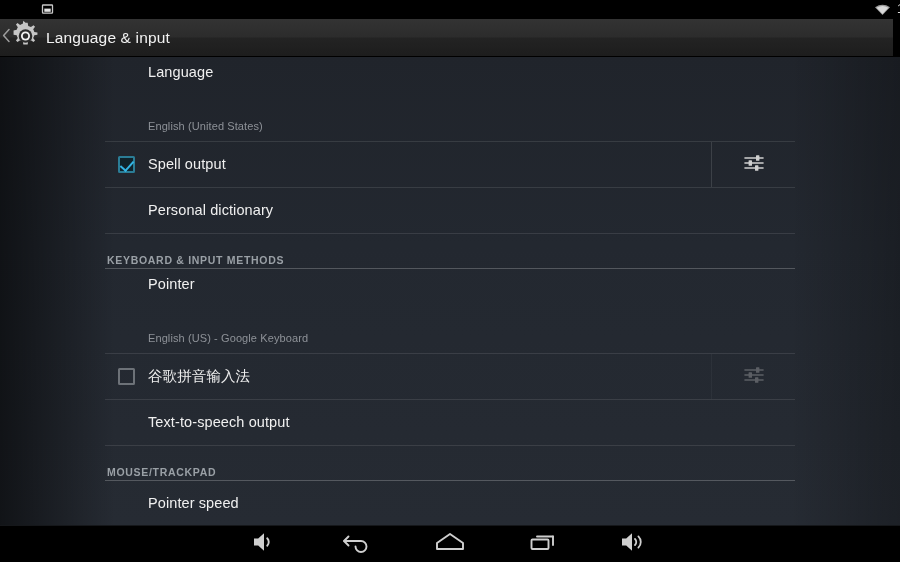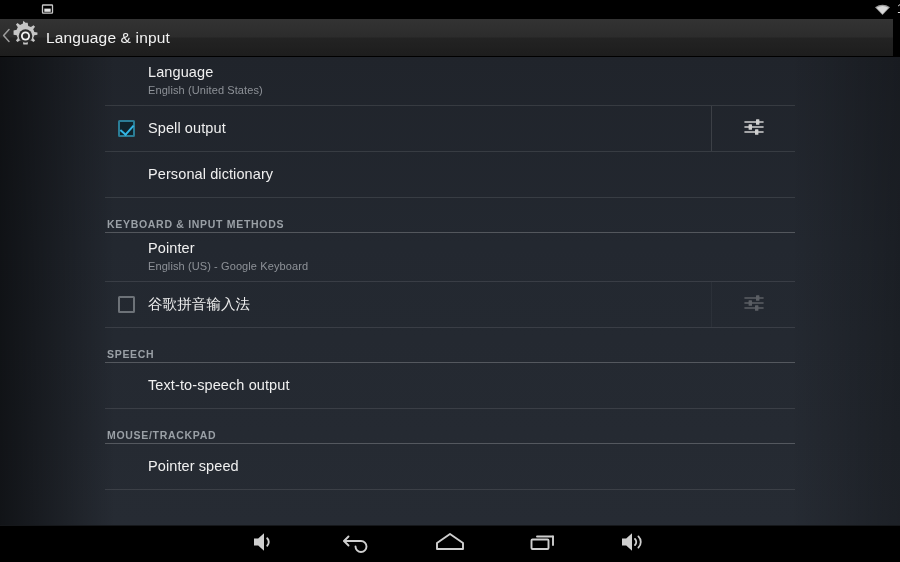--- a/index.html
+++ b/index.html
@@ -89,32 +89,32 @@
     display:flex; align-items:center;
     padding:6px 0 7px 0;
     min-height:45px;
   }
   .cb-slot {
     width:43px; min-width:43px;
     display:flex; align-items:center; justify-content:center;
     align-self:center;
   }
   .cb-slot.empty { width:43px; min-width:43px; }
-  .texts { display:flex; flex-direction:column; justify-content:center; }
+  .texts { display:flex; flex-direction:column; justify-content:center;gap:28px; }
   .title {
     color:#f0f0f0;
     font-size:14.5px;
     line-height:19px;
     letter-spacing:.1px;
   }
   .subtitle {
     color:#8e9298;
     font-size:11px;
     line-height:15px;
-    margin-top:1px;
+    margin-top:9px;
     letter-spacing:.1px;
   }
 
   
   .widget-slot {
     width:84px; min-width:84px;
     align-self:stretch;
     display:flex; align-items:center; justify-content:center;
     border-left:1px solid rgba(255,255,255,.12);
     margin-left:8px;
@@ -303,21 +303,20 @@
             <span><svg width="22" height="22" viewBox="0 0 22 22">
                 <path d="M2 6 H20" stroke="#cfcfcf" stroke-width="1.6" stroke-linecap="round"></path>
                 <path d="M2 11 H20" stroke="#cfcfcf" stroke-width="1.6" stroke-linecap="round"></path>
                 <path d="M2 16 H20" stroke="#cfcfcf" stroke-width="1.6" stroke-linecap="round"></path>
                 <rect x="13" y="3.2" width="3.4" height="5.6" rx="0.6" fill="#cfcfcf"></rect>
                 <rect x="5.6" y="8.2" width="3.4" height="5.6" rx="0.6" fill="#cfcfcf"></rect>
                 <rect x="12" y="13.2" width="3.4" height="5.6" rx="0.6" fill="#cfcfcf"></rect>
               </svg></span>
           </div>
         </div>
-        <div class="section-head"><span>SPEECH</span></div>
         <div class="row">
           <div class="row-main">
             <div class="cb-slot empty"></div>
             <div class="texts">
               <div class="title">Text-to-speech output</div>
             </div>
           </div>
         </div>
         <div class="section-head"><span>MOUSE/TRACKPAD</span></div>
         <div class="row">

